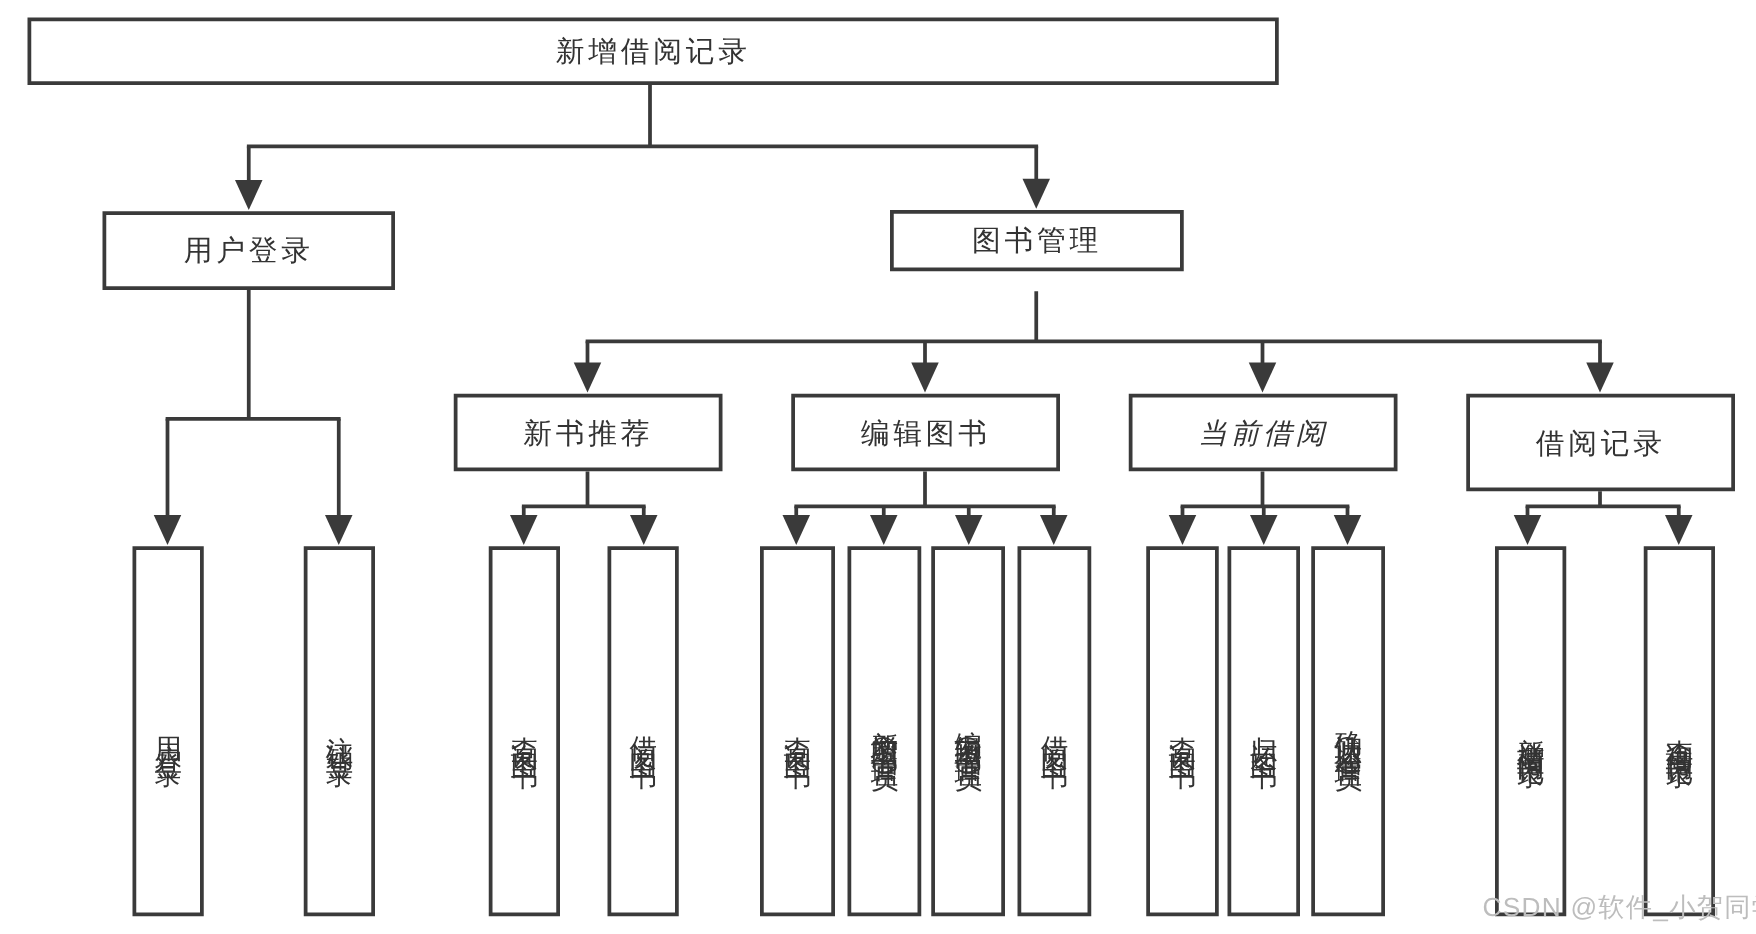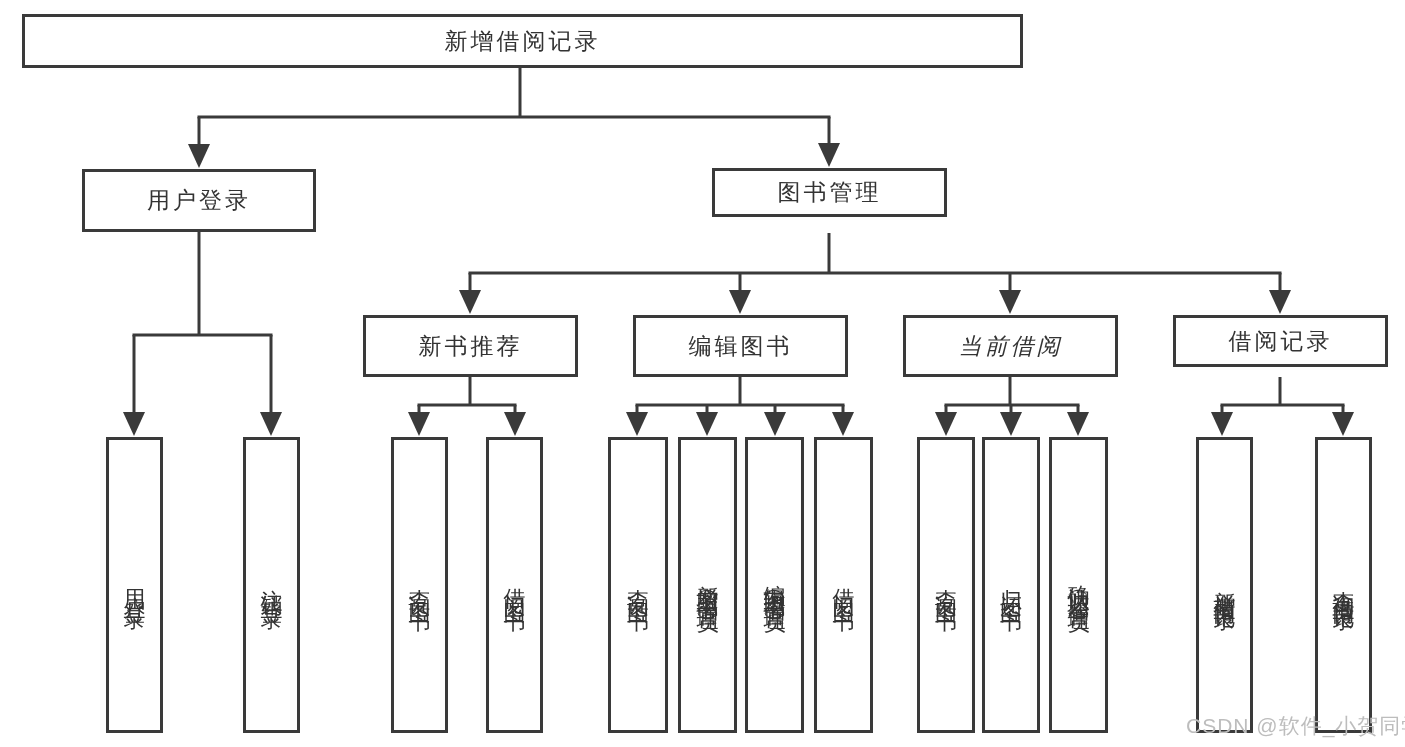--- a/index.html
+++ b/index.html
@@ -140,21 +140,21 @@
 
   <div class="node hnode" style="left:363px;top:315px;width:215px;height:62px;">
     <span>新书推荐</span>
   </div>
   <div class="node hnode" style="left:633px;top:315px;width:215px;height:62px;">
     <span>编辑图书</span>
   </div>
   <div class="node hnode" style="left:903px;top:315px;width:215px;height:62px;font-style:italic;">
     <span>当前借阅</span>
   </div>
-  <div class="node hnode" style="left:1173px;top:315px;width:215px;height:52px;">
+  <div class="node hnode" style="left:1173px;top:315px;width:215px;height:78px;">
     <span>借阅记录</span>
   </div>
 
   <div class="node vnode" style="left:106px;top:437px;width:57px;height:296px;">
     <span class="vtext">用户登录</span>
   </div>
   <div class="node vnode" style="left:243px;top:437px;width:57px;height:296px;">
     <span class="vtext">注销登录</span>
   </div>
   <div class="node vnode" style="left:391px;top:437px;width:57px;height:296px;">

